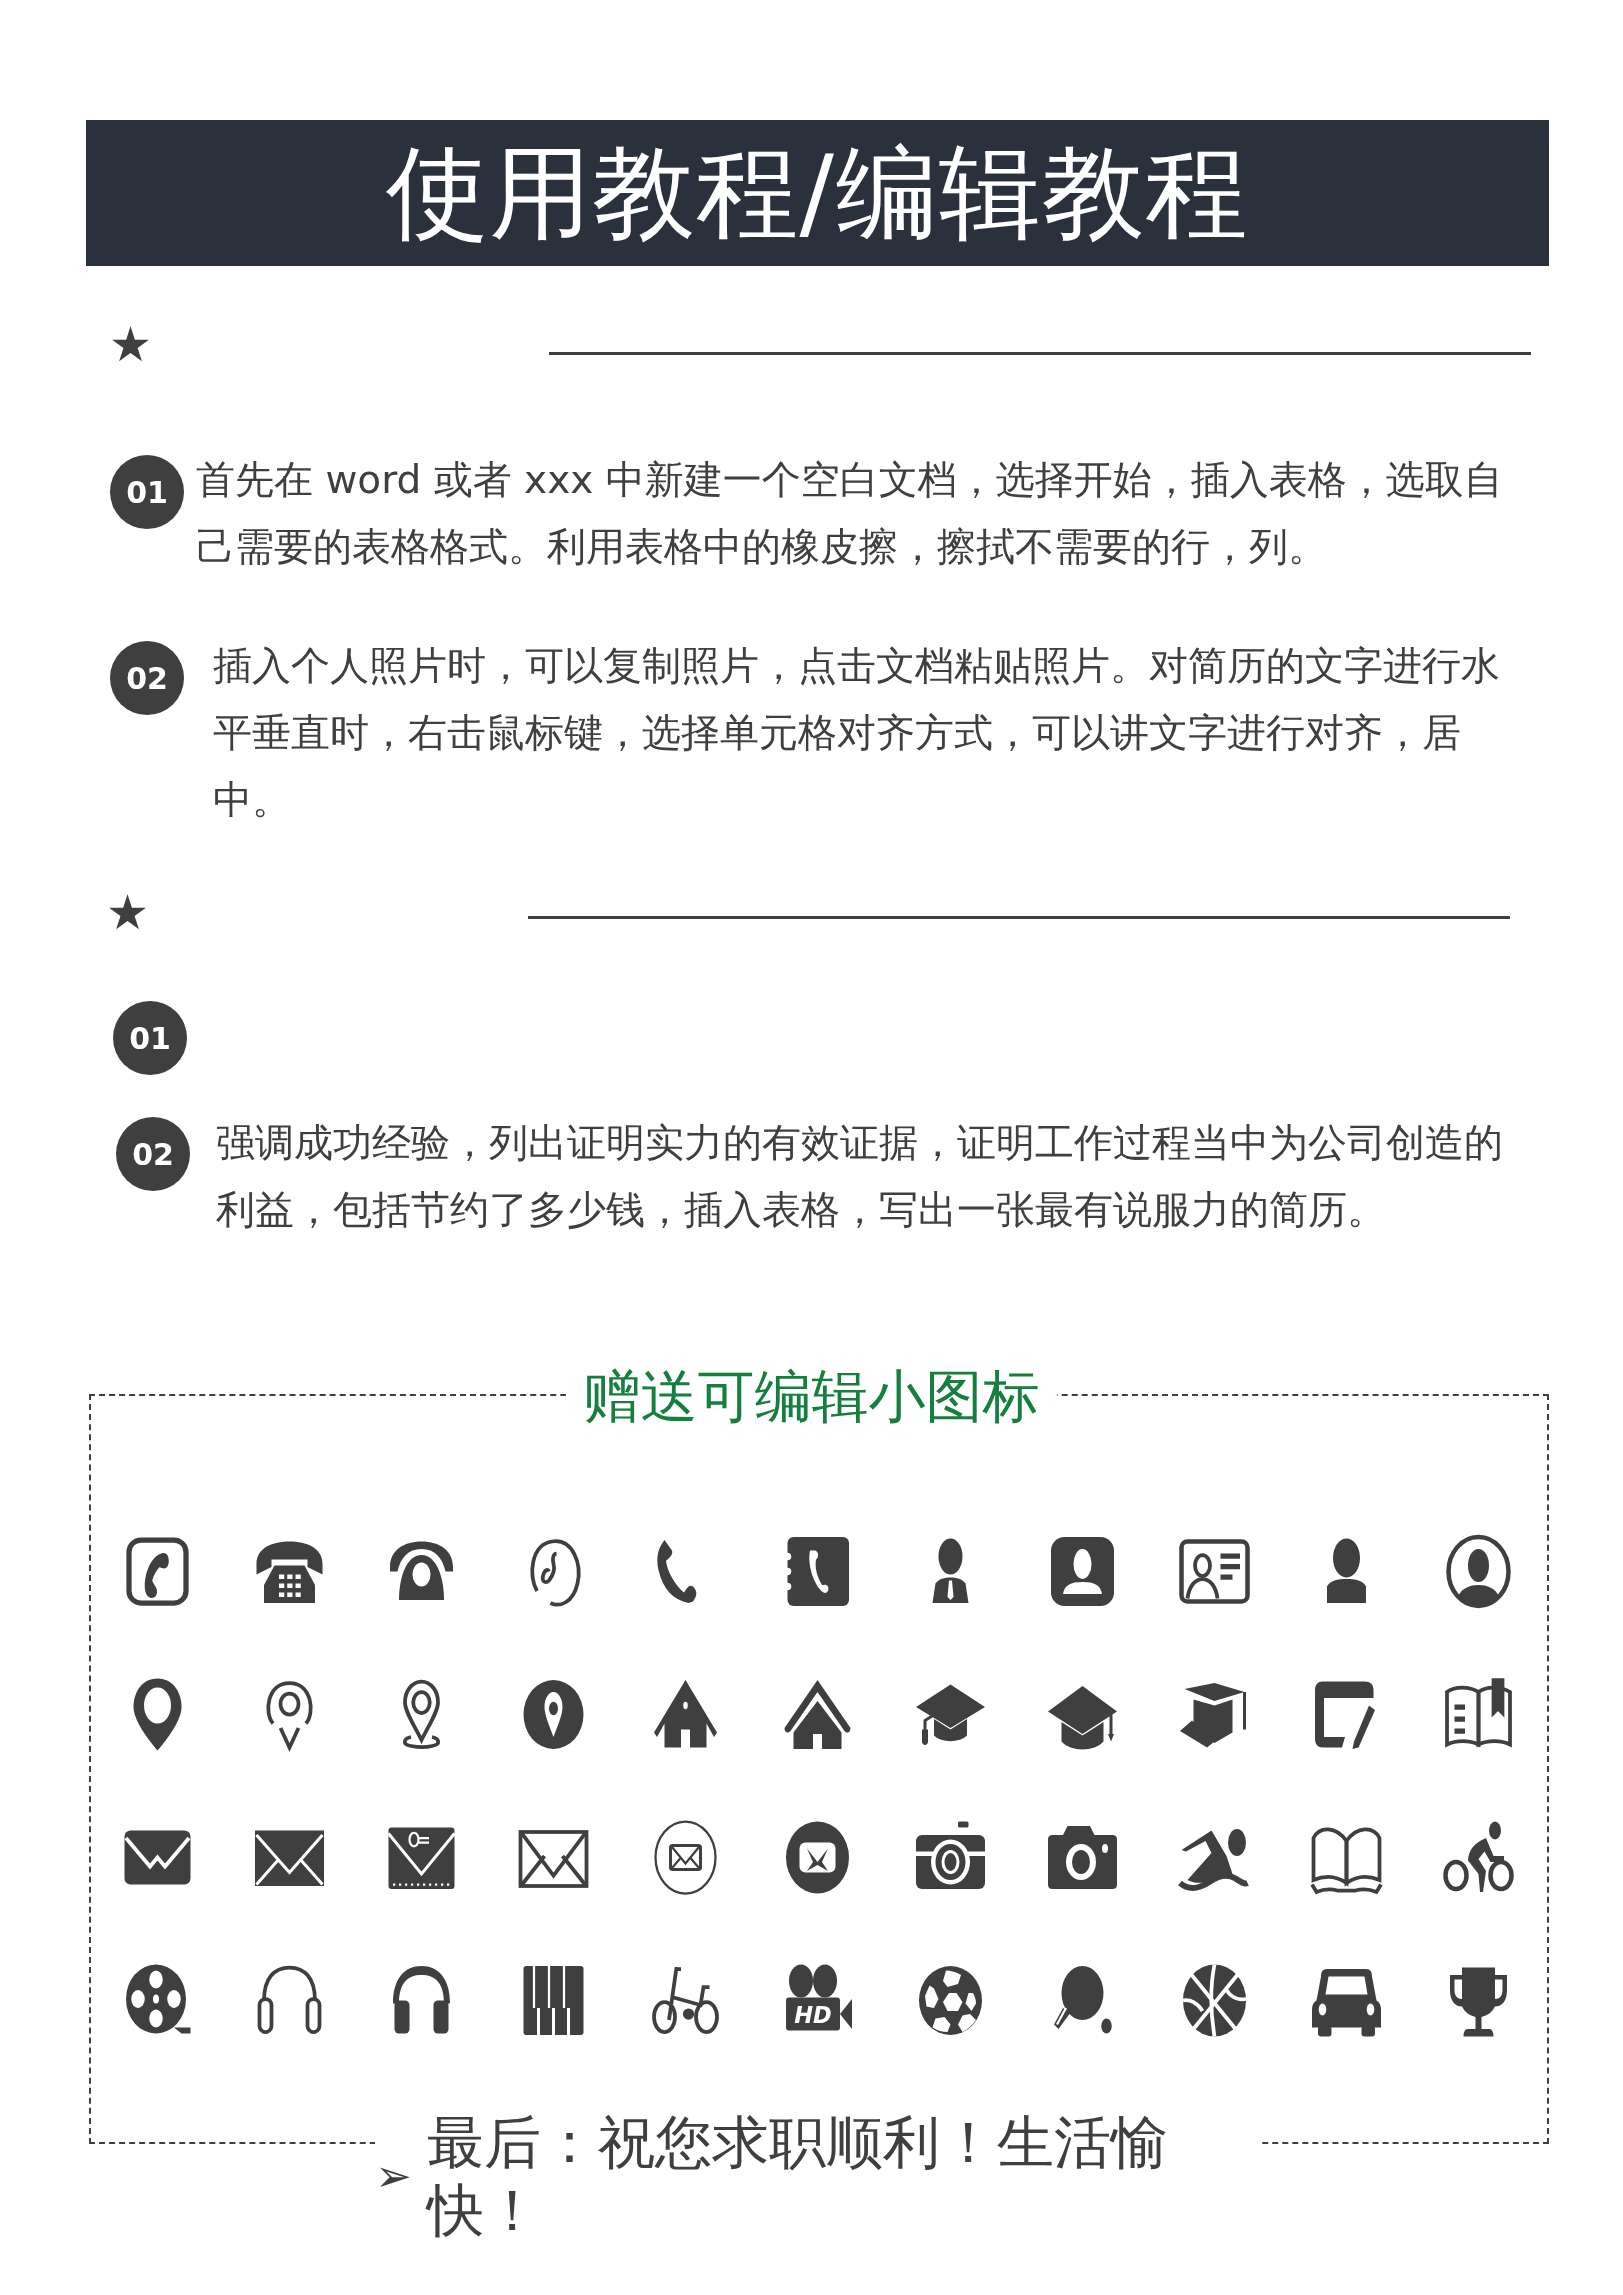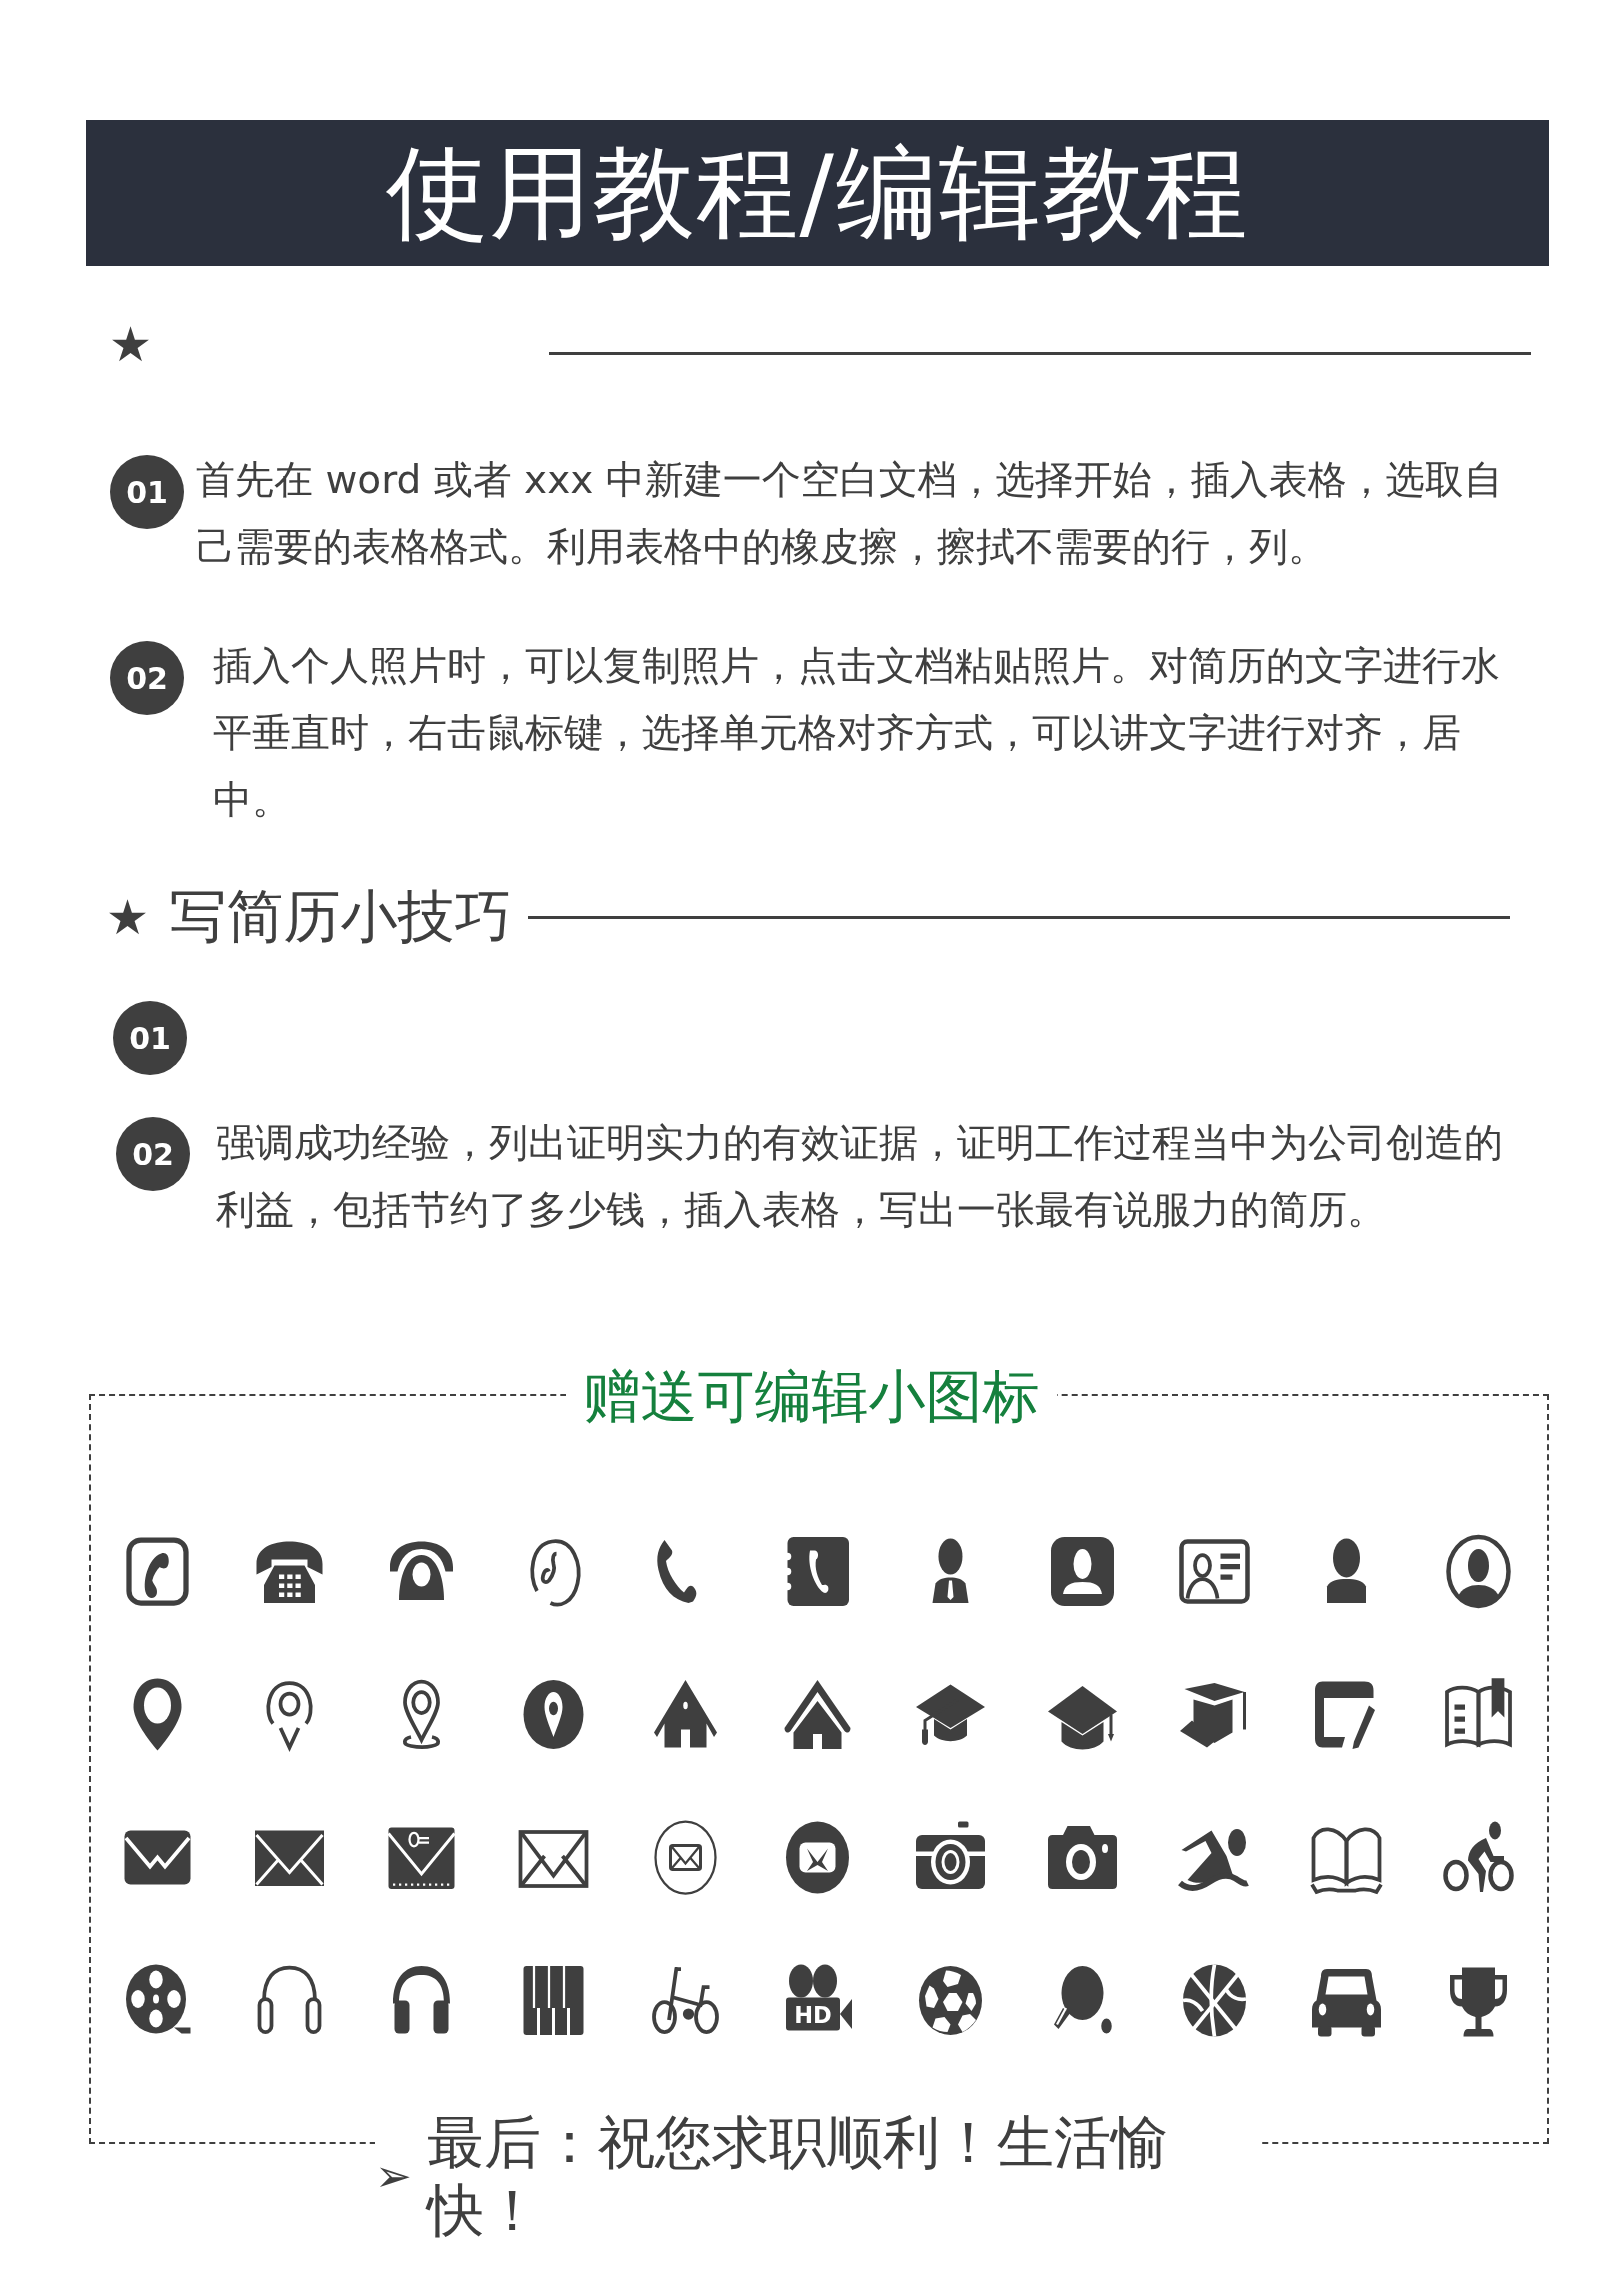--- a/index.html
+++ b/index.html
@@ -24,21 +24,21 @@
          border:2px dashed #3f3f3f; box-sizing:border-box; }
   .box-title { position:absolute; top:1362px; left:566px; width:491px; text-align:center;
                background:#fff; font-size:57px; line-height:68px; color:#15803d; }
   .footer { position:absolute; top:2108px; left:375px; width:886px; background:#fff;
             display:flex; align-items:center; justify-content:center; font-size:57px;
             color:#3f3f3f; line-height:68px; }
   .footer .arrow { font-size:44px; margin-right:15px; }
 
   .icons { position:absolute; left:116px; top:1500px; width:1404px; }
   .icon-row { display:flex; justify-content:space-between; align-items:center; height:143px; }
-  .icon { width:82px; height:82px; display:flex; align-items:center; justify-content:center; }
+  .icon { width:82px; height:82px; display:flex; align-items:center; justify-content:center;font-style:italic; }
   .icon svg { width:75px; height:75px; }
 </style>
 </head>
 <body>
 
 <div class="banner">
   <div class="banner-title">使用教程/编辑教程</div>
 </div>
 
 <div class="sec-head" style="left:109px; top:320px;">
@@ -50,21 +50,20 @@
   <div class="num">01</div>
   <div class="item-text" style="margin-left:12px; margin-top:-9.5px;">首先在 word 或者 xxx 中新建一个空白文档，选择开始，插入表格，选取自己需要的表格格式。利用表格中的橡皮擦，擦拭不需要的行，列。</div>
 </div>
 <div class="item" style="left:110px; top:641px; width:1418px;">
   <div class="num">02</div>
   <div class="item-text" style="margin-left:29px; margin-top:-9.5px;">插入个人照片时，可以复制照片，点击文档粘贴照片。对简历的文字进行水平垂直时，右击鼠标键，选择单元格对齐方式，可以讲文字进行对齐，居中。</div>
 </div>
 
 <div class="sec-head" style="left:106px; top:888px;">
   <span class="sec-star">★</span>
-  <span class="sec-title">写简历小技巧</span>
 </div>
 <div class="sec-line" style="left:528px; top:916px; width:982px;"></div>
 
 <div class="item" style="left:113px; top:1001px; width:1418px;">
   <div class="num">01</div>
 </div>
 <div class="item" style="left:116px; top:1117px; width:1418px;">
   <div class="num">02</div>
   <div class="item-text" style="margin-left:26px; margin-top:-8.2px;">强调成功经验，列出证明实力的有效证据，证明工作过程当中为公司创造的利益，包括节约了多少钱，插入表格，写出一张最有说服力的简历。</div>
 </div>

